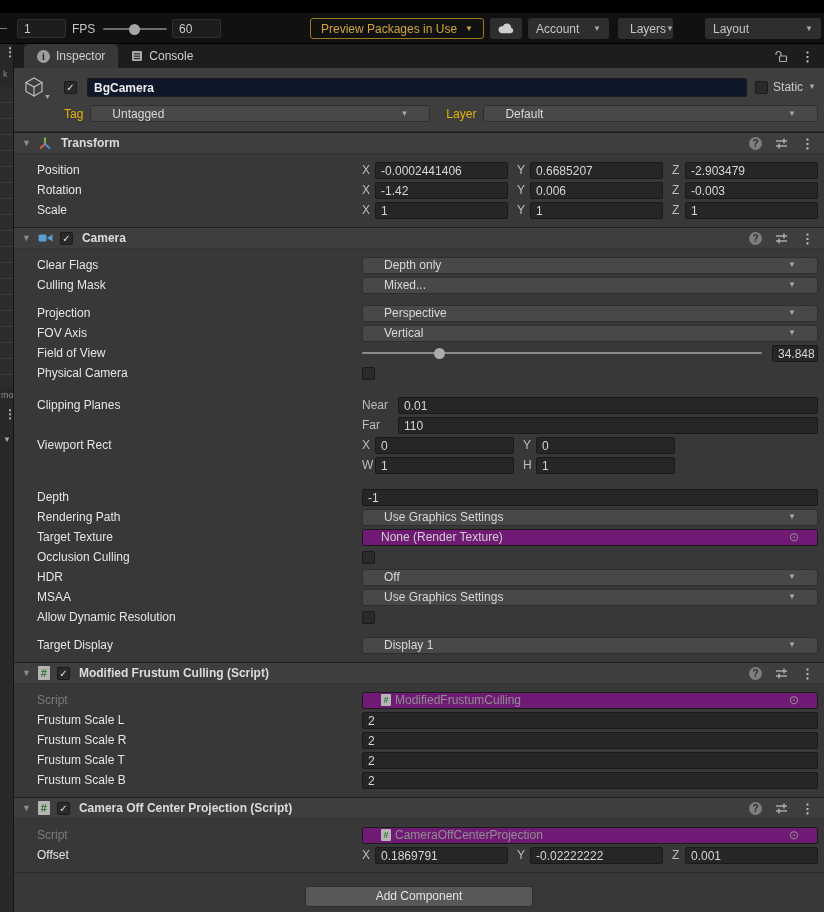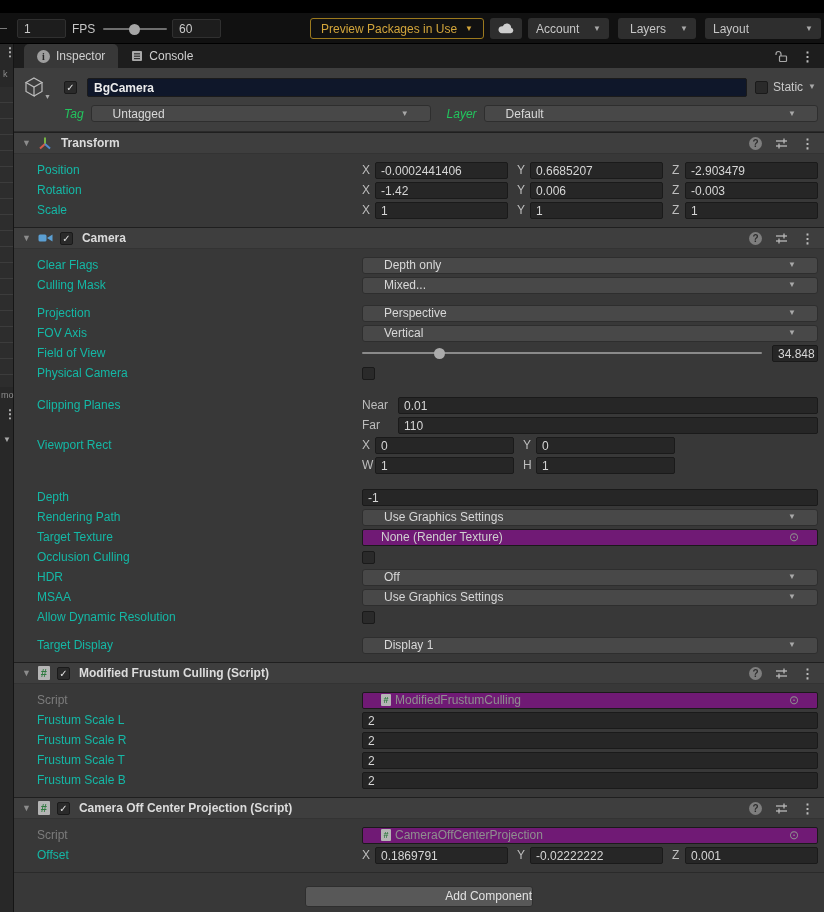--- a/index.html
+++ b/index.html
@@ -39,52 +39,52 @@
   .kebab { color:#BDBDBD; font-size:13px; font-weight:bold; line-height:1; }
   
   .go-header { background:#3E3E3E; padding:7px 6px 9px 6px; border-bottom:1px solid #2A2A2A; }
   .go-row1 { display:flex; align-items:center; }
   .cube-wrap { position:relative; width:30px; height:24px; flex:none; margin-left:2px; }
   .cube-wrap .darrow { position:absolute; right:1px; bottom:-1px; font-size:7px; }
   .cb { width:13px; height:13px; background:#2A2A2A; border:1px solid #1A1A1A; border-radius:2px; flex:none; text-align:center; line-height:12px; font-size:10px; color:#E0E0E0; }
   .name-field { flex:1; height:19px; background:#0f172a; border:1px solid #1B1B1B; border-radius:2px; margin:0 8px 0 10px; padding:2px 6px; color:#ECECEC; font-weight:bold; }
   .static-group { display:flex; align-items:center; gap:5px; flex:none; padding-right:2px; color:#C9C9C9; }
   .go-row2 { display:flex; align-items:center; margin-top:6px; padding-left:44px; }
-  .go-row2 .mini-label { color:#22c55e; margin-right:7px;font-style:italic; }
+  .go-row2 .mini-label { color:#eab308; margin-right:7px; }
   
   .comp-header { height:22px; background:#3E3E3E; border-top:1px solid #1F1F1F; border-bottom:1px solid #333; display:flex; align-items:center; padding:0 8px; gap:7px; }
   .comp-title { font-weight:bold; color:#DCDCDC; margin-left:2px; }
   .hdr-icons { margin-left:auto; display:flex; align-items:center; gap:13px; padding-right:2px; }
   .help-badge { width:13px; height:13px; border-radius:50%; background:#7E7E7E; color:#2E2E2E; font-weight:bold; font-size:10px; text-align:center; line-height:13px; }
   .foldout { color:#8C8C8C; font-size:9px; line-height:1; }
   .rows { padding:6px 0 7px 0; }
   .row { height:20px; display:flex; align-items:center; padding:0 6px 0 23px; }
   .row.disabled .flabel { color:#7C7C7C; }
-  .flabel { width:325px; min-width:325px; color:#14b8a6; }
+  .flabel { width:325px; min-width:325px; color:#e5e5e5; }
   .val { flex:1; display:flex; align-items:center; min-width:0; }
   .gap8 { height:8px; }
   .tfield { flex:1; height:17px; background:#262626; border:1px solid #1A1A1A; border-radius:2px; padding:1px 5px; color:#D6D6D6; white-space:nowrap; overflow:hidden; }
   .dropdown { flex:1; height:17px; background:#484848; border:1px solid #2E2E2E; border-radius:3px; display:flex; align-items:center; padding:0 21px; color:#D8D8D8; }
   .dropdown .darrow { margin-left:auto; }
   .vgroup { display:flex; align-items:center; flex:1; margin-right:9px; }
   .vgroup:last-child { margin-right:0; }
   .vgroup .axis { width:13px; flex:none; color:#BDBDBD; }
   .vgroup.fixed { flex:none; width:152px; }
   .sublabel { width:36px; flex:none; color:#BDBDBD; }
   .slider { flex:1; height:2px; background:#8A8A8A; border-radius:1px; position:relative; margin-right:10px; }
   .slider .thumb { position:absolute; top:-4.5px; width:11px; height:11px; border-radius:50%; background:#ABABAB; }
   .fov-val { flex:none; width:46px; }
   .objfield { flex:1; height:17px; background:#701a75; border:1px solid #1A1A1A; border-radius:2px; display:flex; align-items:center; padding:0 18px; gap:4px; color:#CFCFCF; white-space:nowrap; }
   .objfield.grayed { color:#8F8F8F; }
   .obj-picker { margin-left:auto; color:#8E8E8E; font-size:12px; line-height:1; }
   .script-icon { width:12px; height:14px; background:#B5B5B5; border-radius:1px; color:#2F7A3F; font-weight:bold; font-size:11px; line-height:14px; text-align:center; flex:none; }
   .script-icon.small { width:10px; height:12px; font-size:9px; line-height:12px; }
   
   .footer { border-top:1px solid #2A2A2A; padding-top:13px; display:flex; justify-content:center; flex:1; }
-  .add-comp { width:228px; height:21px; background:#585858; border:1px solid #2E2E2E; border-radius:3px; color:#E2E2E2; text-align:right; line-height:19px; }
+  .add-comp { width:228px; height:21px; background:#585858; border:1px solid #2E2E2E; border-radius:3px; color:#E2E2E2; text-align:center; line-height:19px; }
 </style>
 </head>
 <body>
 
 <div>
   <div class="top-strip"></div>
 
   <div class="toolbar">
     <div class="dash"></div>
     <div class="tb-input" style="left:17px;width:49px;">1</div>
@@ -101,21 +101,21 @@
 
     <div class="tb-btn" style="left:490px;width:32px;justify-content:center;">
       <svg width="17" height="11" viewBox="0 0 17 11">
         <path d="M4.2 10.5 a3.7 3.7 0 1 1 .9-7.3 A4.6 4.6 0 0 1 14 4.6 a3 3 0 0 1-.6 5.9 Z" fill="#CDCDCD"></path>
       </svg>
     </div>
     <div class="tb-btn tb-dd" style="left:528px;width:81px;">
       <span>Account</span>
       <span class="darrow">▼</span>
     </div>
-    <div class="tb-btn tb-dd" style="left:618px;width:78px;padding-left:12px;">
+    <div class="tb-btn tb-dd" style="left:618px;width:55px;padding-left:12px;">
       <span>Layers</span>
       <span class="darrow">▼</span>
     </div>
     <div class="tb-btn tb-dd" style="left:705px;width:116px;">
       <span>Layout</span>
       <span class="darrow">▼</span>
     </div>
   </div>
 
   <div class="main">

